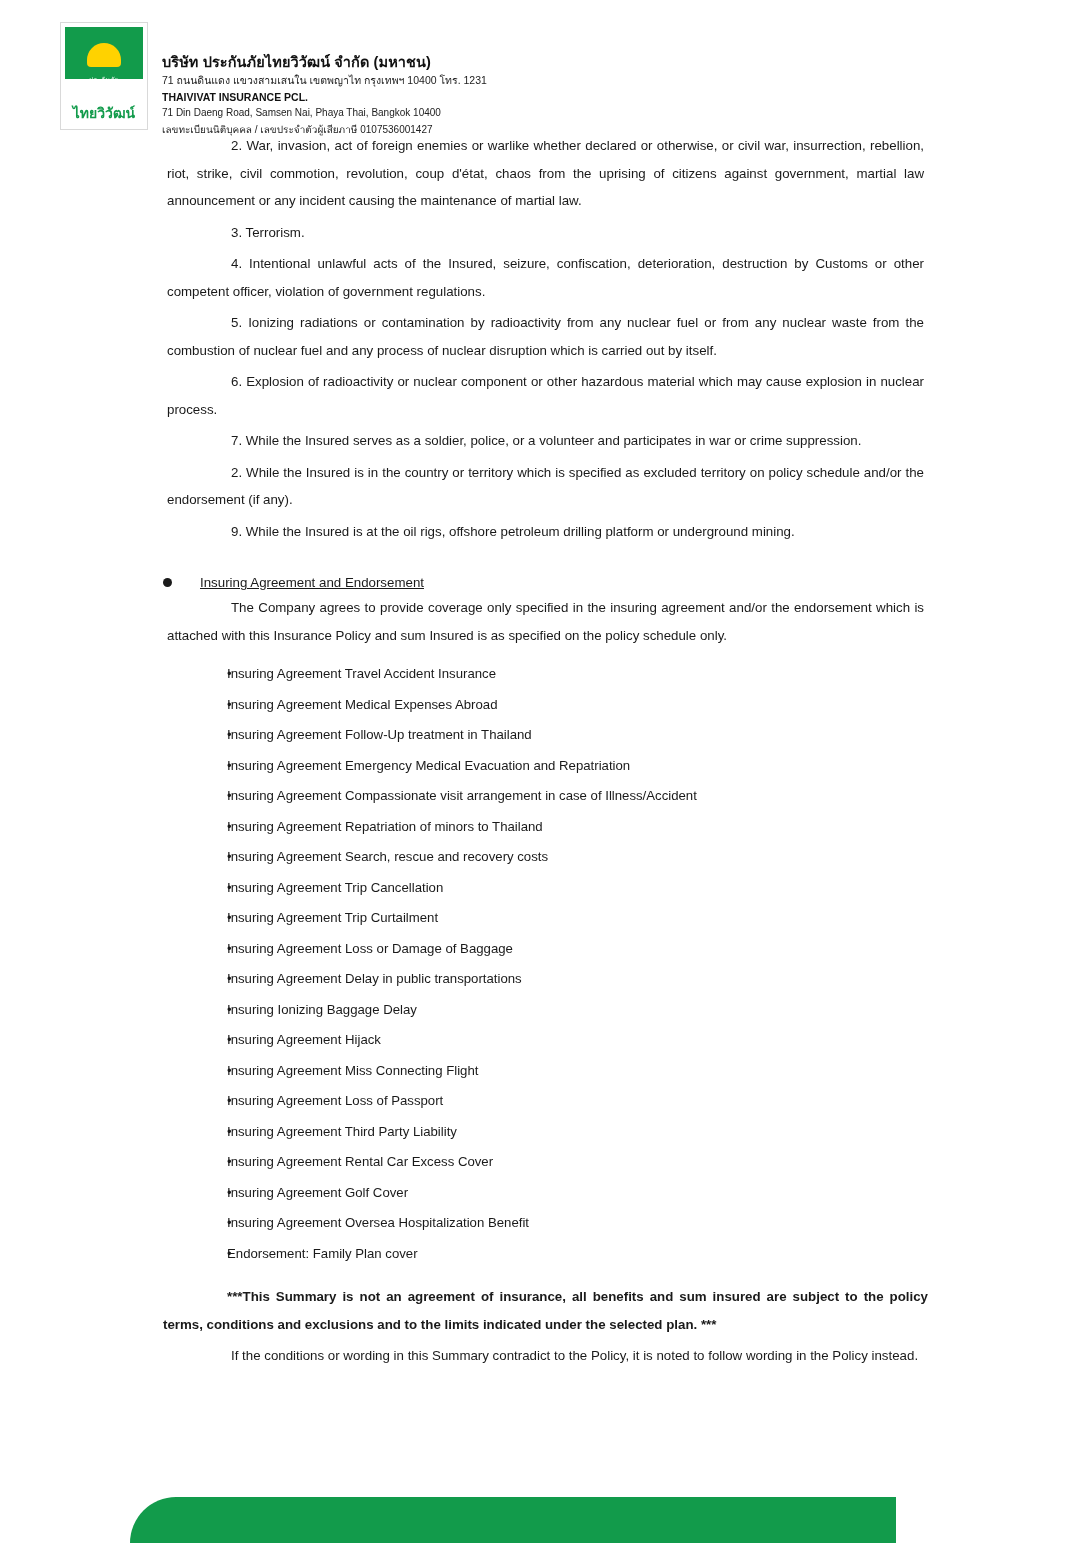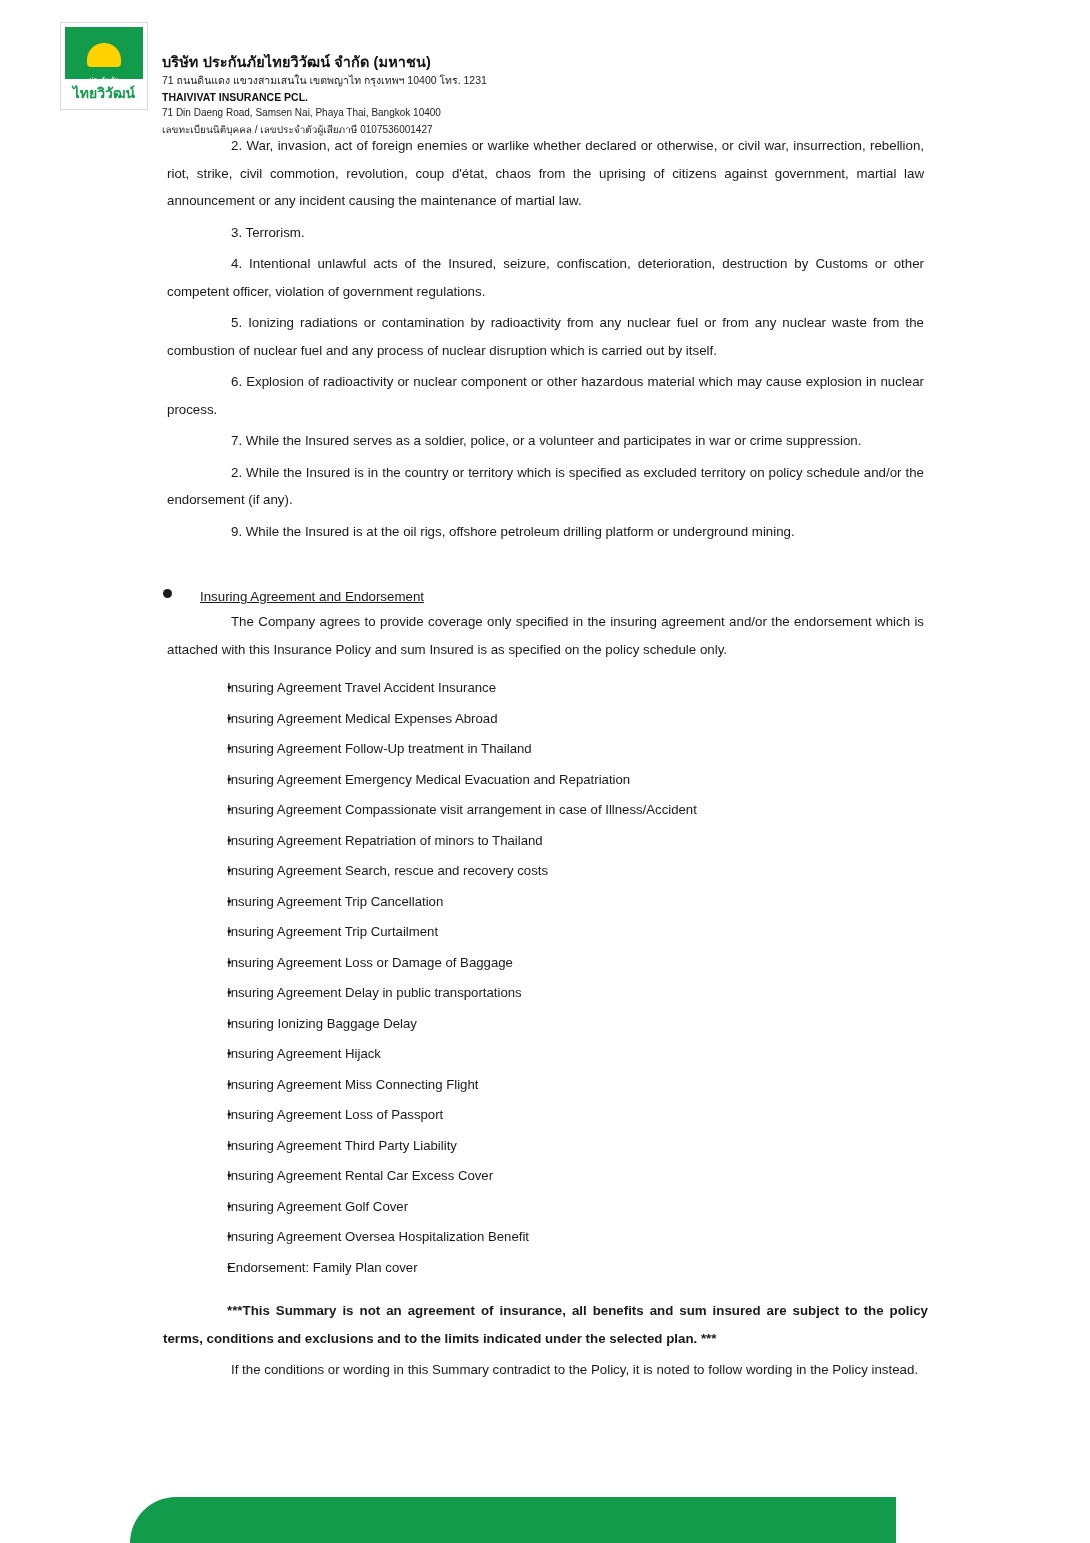--- a/index.html
+++ b/index.html
@@ -22,21 +22,21 @@
     position: absolute;
     top: 22px;
     left: 60px;
     width: 980px;
     height: 92px;
     display: flex;
     align-items: flex-start;
   }
   .logo {
     width: 88px;
-    height: 88px;
+    height: 108px;
     background: #ffffff;
     border: 1px solid #d9d9d9;
     position: relative;
     flex: 0 0 auto;
   }
   .logo-green {
     position: absolute;
     left: 4px;
     top: 4px;
     right: 4px;
@@ -122,22 +122,22 @@
     text-align: justify;
     margin: 4px;
   }
   .para.indent {
     text-indent: 64px;
   }
 
   
   .section-head {
     display: flex;
-    align-items: center;
-    margin-top: 44px;
+    align-items: flex-end;
+    margin-top: 30px;
   }
   .section-bullet {
     width: 9px;
     height: 9px;
     border-radius: 50%;
     background: #1a1a1a;
     margin-right: 28px;
     position: relative;
     top: -3px;
     flex: 0 0 auto;

